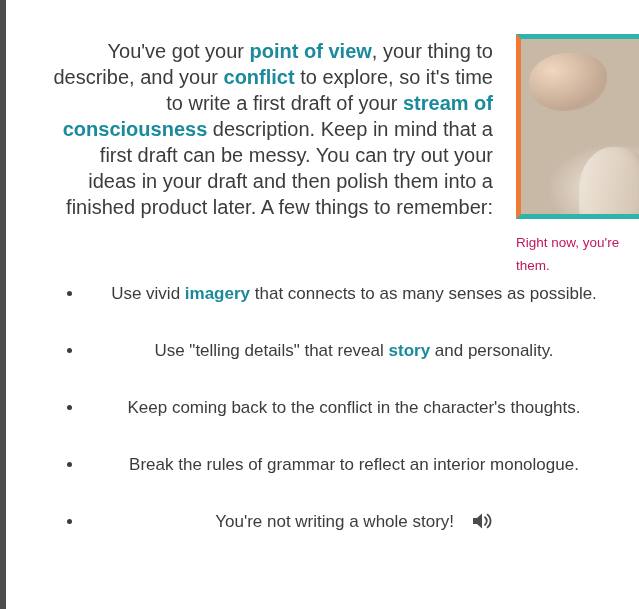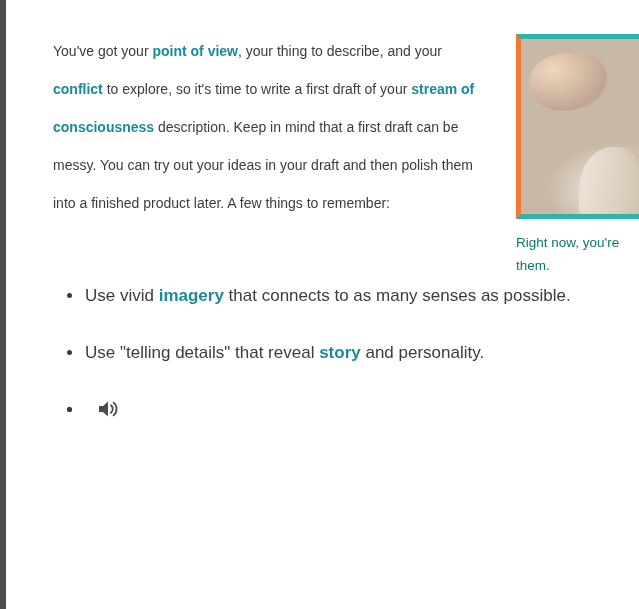--- a/index.html
+++ b/index.html
@@ -30,23 +30,24 @@
     background: #4d4d4d;
   }
   .content {
     position: absolute;
     left: 53px;
     top: 18px;
     width: 586px;
   }
   .intro {
     width: 440px;
-    font-size: 14px;
-    line-height: 38px;
+    font-size: 20px;
+    line-height: 26px;
     color: #3c3c3c;
+    text-align: right;
   }
   .intro a, .link {
     color: #1b8a9b;
     font-weight: bold;
     text-decoration: none;
   }
   .figure {
     position: absolute;
     left: 516px;
     top: 34px;
@@ -93,29 +94,30 @@
     height: 78px;
     border-radius: 45% 45% 22% 22% / 55% 55% 20% 20%;
     background: linear-gradient(100deg, #efe6da 0%, #e2d6c7 40%, #cdbda9 100%);
     box-shadow: inset -6px -4px 10px rgba(120,100,80,0.25);
   }
   .caption {
     margin-top: 12px;
     width: 123px;
     font-size: 13.5px;
     line-height: 23px;
-    color: #0f766e;
+    color: #be185d;
     white-space: nowrap;
     overflow: hidden;
   }
   .tips {
     margin: 58px 0 0 0;
     padding: 0;
     list-style: none;
     width: 570px;
+    text-align: center;
   }
   .tips li {
     position: relative;
     padding-left: 32px;
     font-size: 17px;
     line-height: 31px;
     color: #3c3c3c;
     margin-bottom: 26px;
   }
   .tips li .bullet {
@@ -150,23 +152,29 @@
       <li>
         <span class="bullet"></span>
         <span>Use vivid </span><a class="link" href="#">imagery</a><span> that connects to as many senses as possible.</span>
       </li>
       <li>
         <span class="bullet"></span>
         <span>Use "telling details" that reveal </span><a class="link" href="#">story</a><span> and personality.</span>
       </li>
       <li>
         <span class="bullet"></span>
+        <span>Keep coming back to the conflict in the character's thoughts.</span>
       </li>
       <li>
         <span class="bullet"></span>
+        <span>Break the rules of grammar to reflect an interior monologue.</span>
+      </li>
+      <li>
+        <span class="bullet"></span>
+        <span>You're not writing a whole story!</span>
         <span class="audio-icon">
           <svg width="22" height="20" viewBox="0 0 22 20" aria-hidden="true">
             <path d="M2 7 h4 L11 2.5 v15 L6 13 H2 z" fill="#4b4b4b"></path>
             <path d="M14 6.2 a5 5 0 0 1 0 7.6" stroke="#4b4b4b" stroke-width="1.8" fill="none" stroke-linecap="round"></path>
             <path d="M16.6 3.6 a8.4 8.4 0 0 1 0 12.8" stroke="#4b4b4b" stroke-width="1.8" fill="none" stroke-linecap="round"></path>
           </svg>
         </span>
       </li>
     </ul>
 

